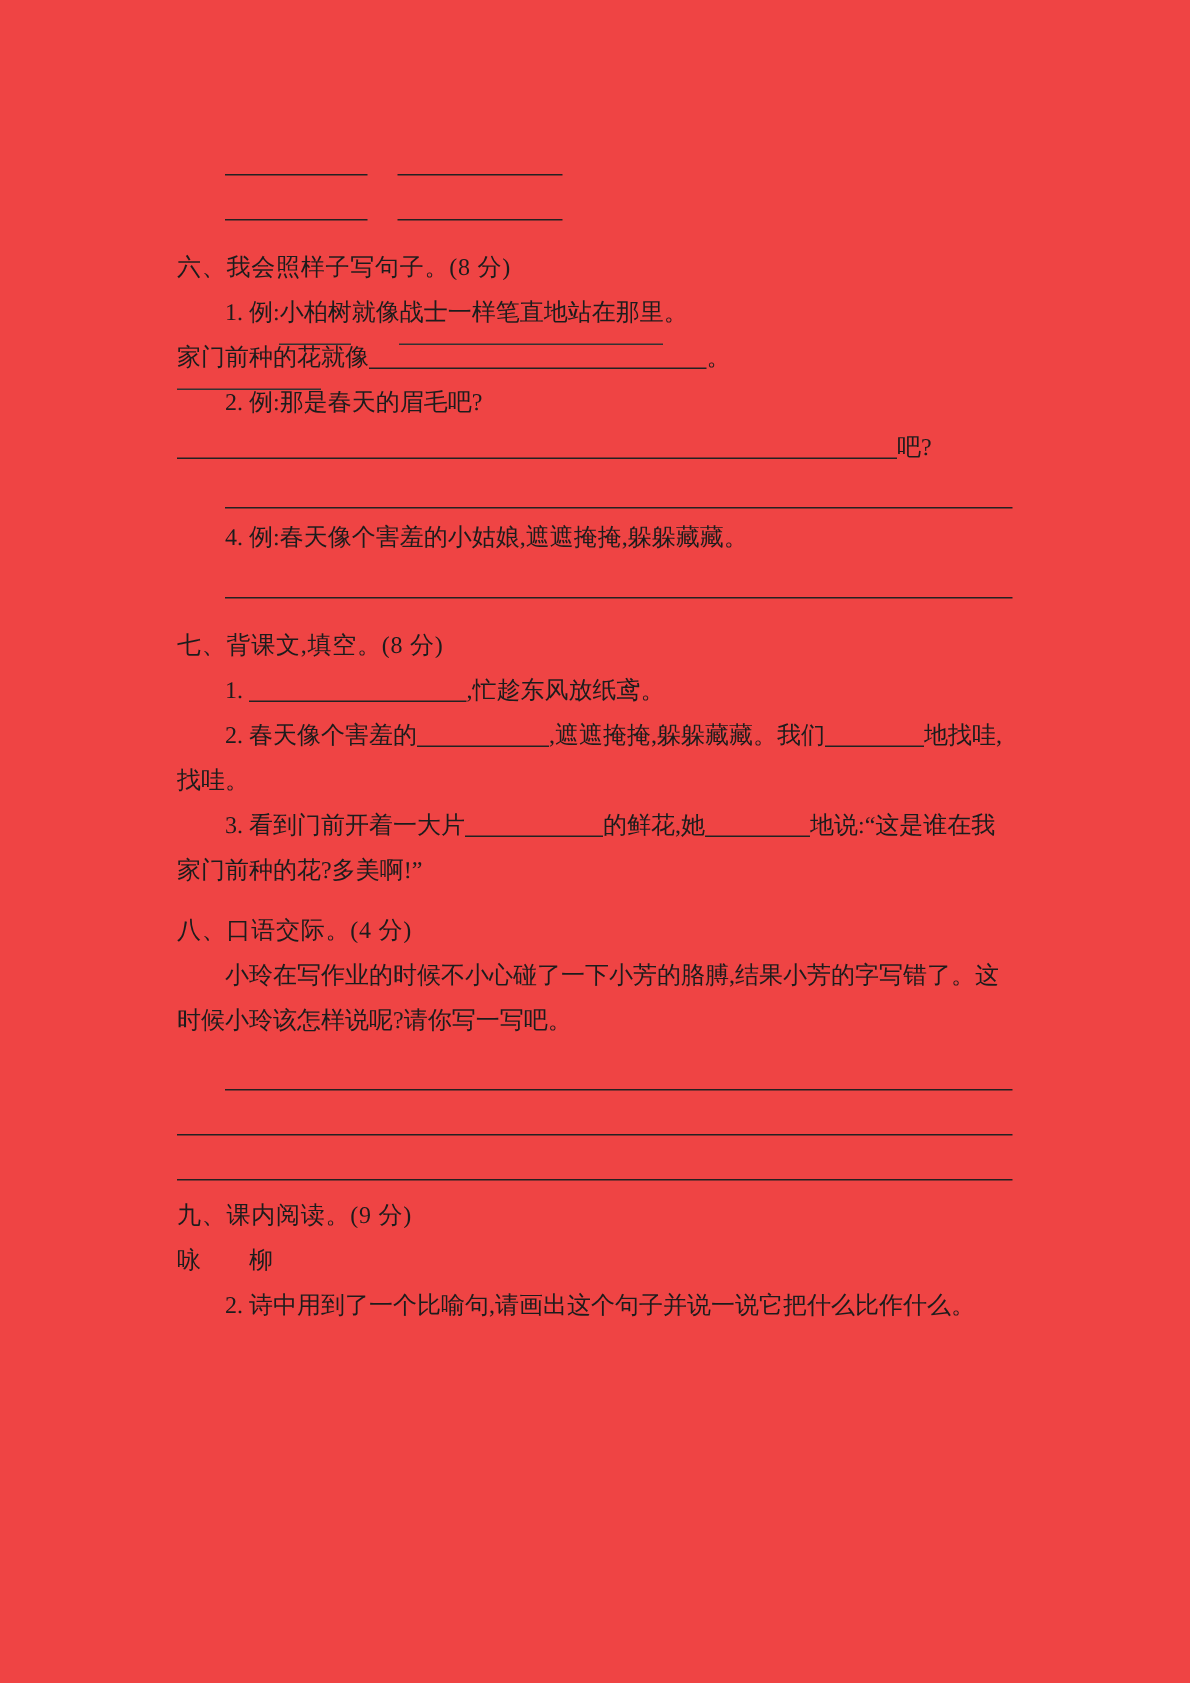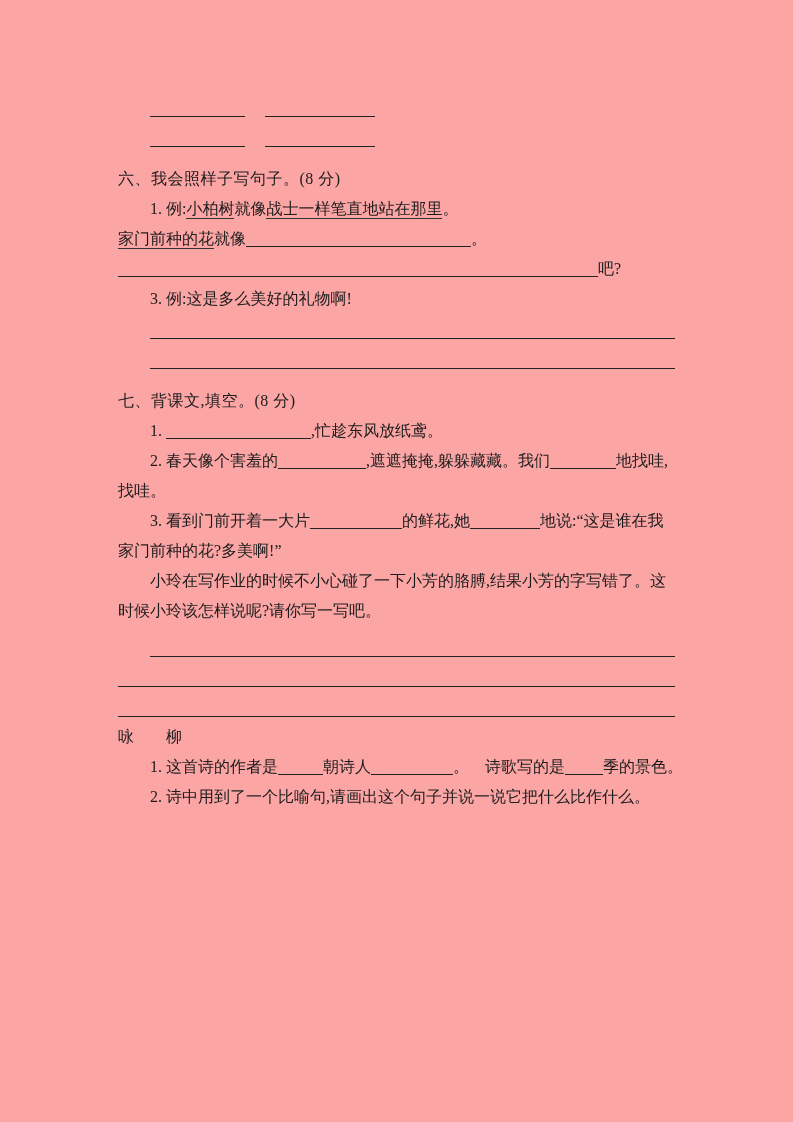--- a/index.html
+++ b/index.html
@@ -1,20 +1,20 @@
 <!DOCTYPE html>
 <html><head>
 <meta charset="utf-8">
 <style>
   html,body { margin:0; padding:0; background:#e8e8e8; }
   .page {
     position:relative;
     width:793px; height:1122px;
     margin:0 auto;
-    background:#fca5a5;
+    background:#ef4444;
     box-sizing:border-box;
     padding:92px 118px 0 118px;
     font-family:"Liberation Serif","DejaVu Serif",serif;
     font-size:16px;
     color:#1c1c1c;
   }
   .row { line-height:30px; height:30px; white-space:nowrap; }
   .indent { padding-left:32px; }
   .center { text-align:left; }
   .heading { letter-spacing:0.5px; }
@@ -24,21 +24,21 @@
   .mt4  { margin-top:4px; }
 
   
   .blank {
     display:inline-block;
     border-bottom:1.5px solid #222;
     height:18px;
     vertical-align:-3px;
   }
   
-  .ul { border-bottom:1px solid #333; padding-bottom:1px; }
+  .ul { border-bottom:1px solid #333; padding-bottom:12px; }
 
   
   .ansrow { height:30px; }
   .ansrow .lineblank {
     display:inline-block;
     border-bottom:1.5px solid #222;
     height:24px;
   }
   .w-full { width:557px; }
   .w-indent { width:525px; margin-left:32px; }
@@ -61,62 +61,62 @@
 
   <div class="row heading mt12">六、我会照样子写句子。(8 分)</div>
 
   <div class="row indent">
     <span>1. 例:</span><span class="ul">小柏树</span><span>就像</span><span class="ul">战士一样笔直地站在那里</span><span>。</span>
   </div>
   <div class="row">
     <span class="ul">家门前种的花</span><span>就像</span><span class="blank" style="width:225px"></span><span>。</span>
   </div>
 
+  <div class="row indent">2. 例:那是春天的眉毛吧?</div>
   <div class="row">
     <span class="blank" style="width:480px"></span><span>吧?</span>
   </div>
 
-  <div class="row indent">3. 例:这是多么美好的礼物啊!</div>
   <div class="row ansrow">
     <span class="lineblank w-indent"></span>
   </div>
 
+  <div class="row indent">4. 例:春天像个害羞的小姑娘,遮遮掩掩,躲躲藏藏。</div>
   <div class="row ansrow">
     <span class="lineblank w-indent"></span>
   </div>
 
   <div class="row heading mt12">七、背课文,填空。(8 分)</div>
 
   <div class="row indent">
     <span>1. </span><span class="blank" style="width:145px"></span><span>,忙趁东风放纸鸢。</span>
   </div>
 
   <div class="row indent">
     <span>2. 春天像个害羞的</span><span class="blank" style="width:88px"></span><span>,遮遮掩掩,躲躲藏藏。我们</span><span class="blank" style="width:66px"></span><span>地找哇,</span>
   </div>
   <div class="row">找哇。</div>
 
   <div class="row indent">
     <span>3. 看到门前开着一大片</span><span class="blank" style="width:92px"></span><span>的鲜花,她</span><span class="blank" style="width:70px"></span><span>地说:“这是谁在我</span>
   </div>
   <div class="row">家门前种的花?多美啊!”</div>
 
+  <div class="row heading mt10">八、口语交际。(4 分)</div>
   <div class="row indent">小玲在写作业的时候不小心碰了一下小芳的胳膊,结果小芳的字写错了。这</div>
   <div class="row">时候小玲该怎样说呢?请你写一写吧。</div>
 
   <div class="row ansrow mt6">
     <span class="lineblank w-indent"></span>
   </div>
   <div class="row ansrow">
     <span class="lineblank w-full"></span>
   </div>
   <div class="row ansrow">
     <span class="lineblank w-full"></span>
   </div>
 
+  <div class="row heading mt4">九、课内阅读。(9 分)</div>
   <div class="row center">咏　　柳</div>
 
-  <div class="row indent">
-    <span>1. 这首诗的作者是</span><span class="blank" style="width:45px"></span><span>朝诗人</span><span class="blank" style="width:82px"></span><span>。　诗歌写的是</span><span class="blank" style="width:38px"></span><span>季的景色。</span>
-  </div>
   <div class="row indent">2. 诗中用到了一个比喻句,请画出这个句子并说一说它把什么比作什么。</div>
 
 </div>
 
 </body></html>

